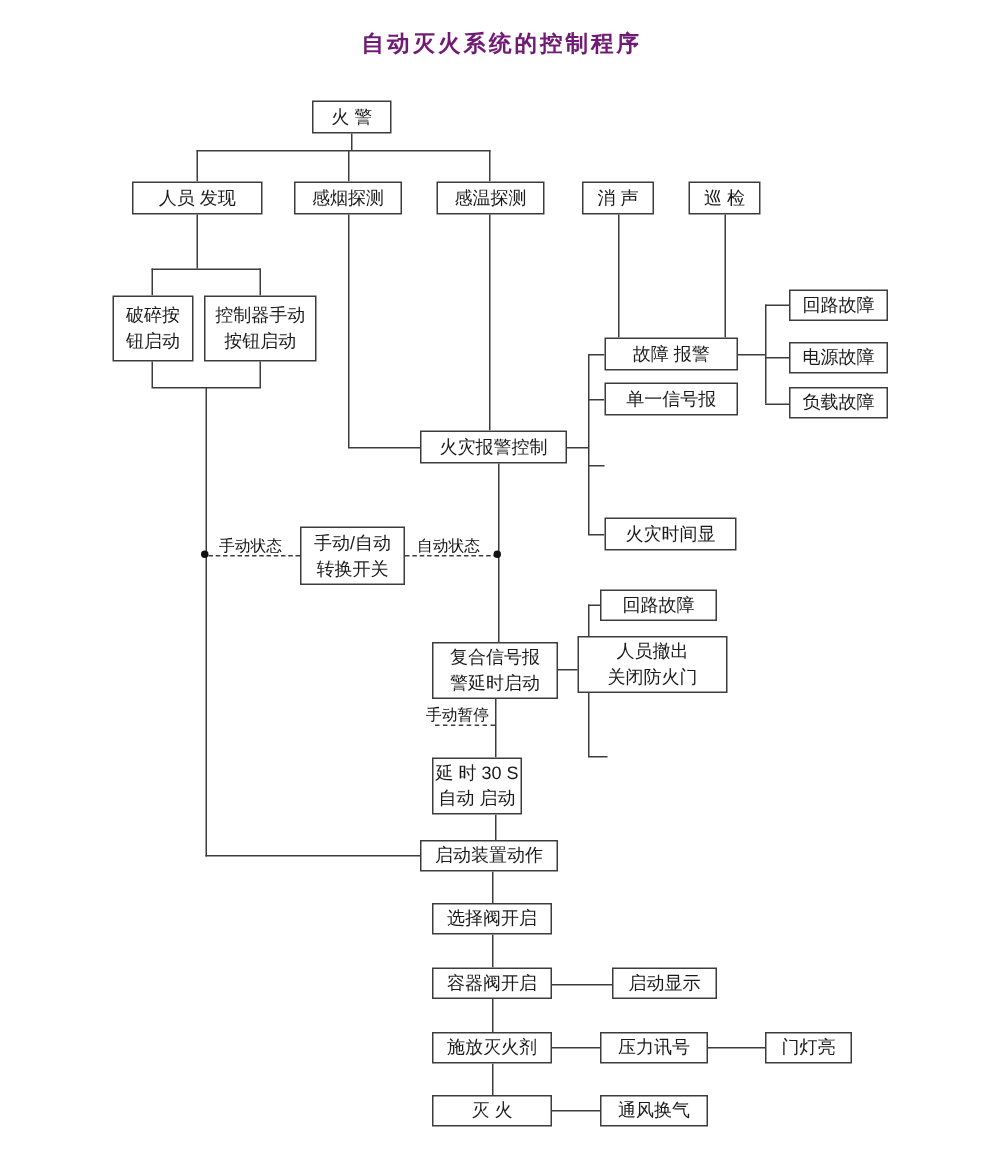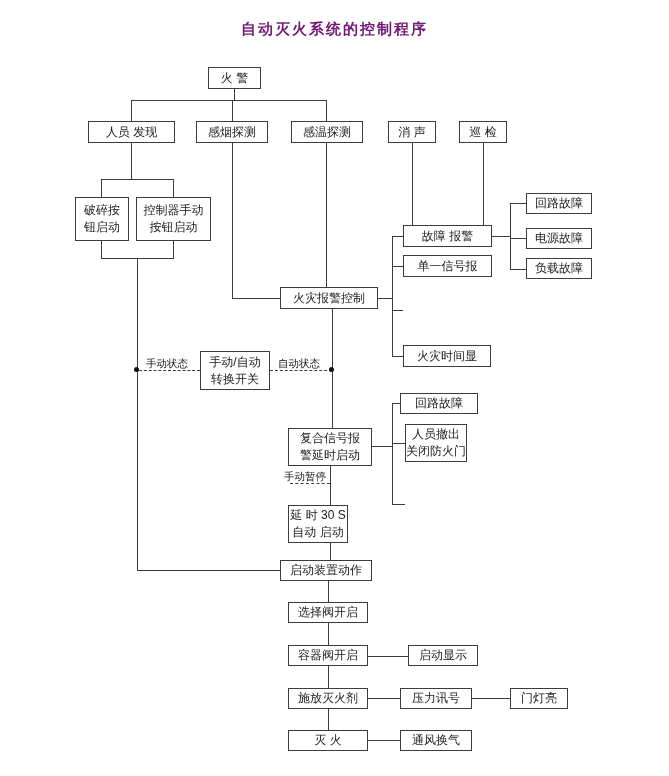--- a/index.html
+++ b/index.html
@@ -122,21 +122,21 @@
     <span>手动/自动</span>
     <span>转换开关</span>
   </div>
 
   <div class="node" style="left:288px;top:428px;width:84px;height:38px">
     <span>复合信号报</span>
     <span>警延时启动</span>
   </div>
 
   <div class="node" style="left:400px;top:393px;width:78px;height:21px">回路故障</div>
-  <div class="node" style="left:405px;top:424px;width:62px;height:38px">
+  <div class="node" style="left:385px;top:424px;width:100px;height:38px">
     <span>人员撤出</span>
     <span>关闭防火门</span>
   </div>
 
   <div class="node" style="left:288px;top:505px;width:60px;height:38px">
     <span>延 时 30 S</span>
     <span>自动 启动</span>
   </div>
 
   <div class="node" style="left:280px;top:560px;width:92px;height:21px">启动装置动作</div>

